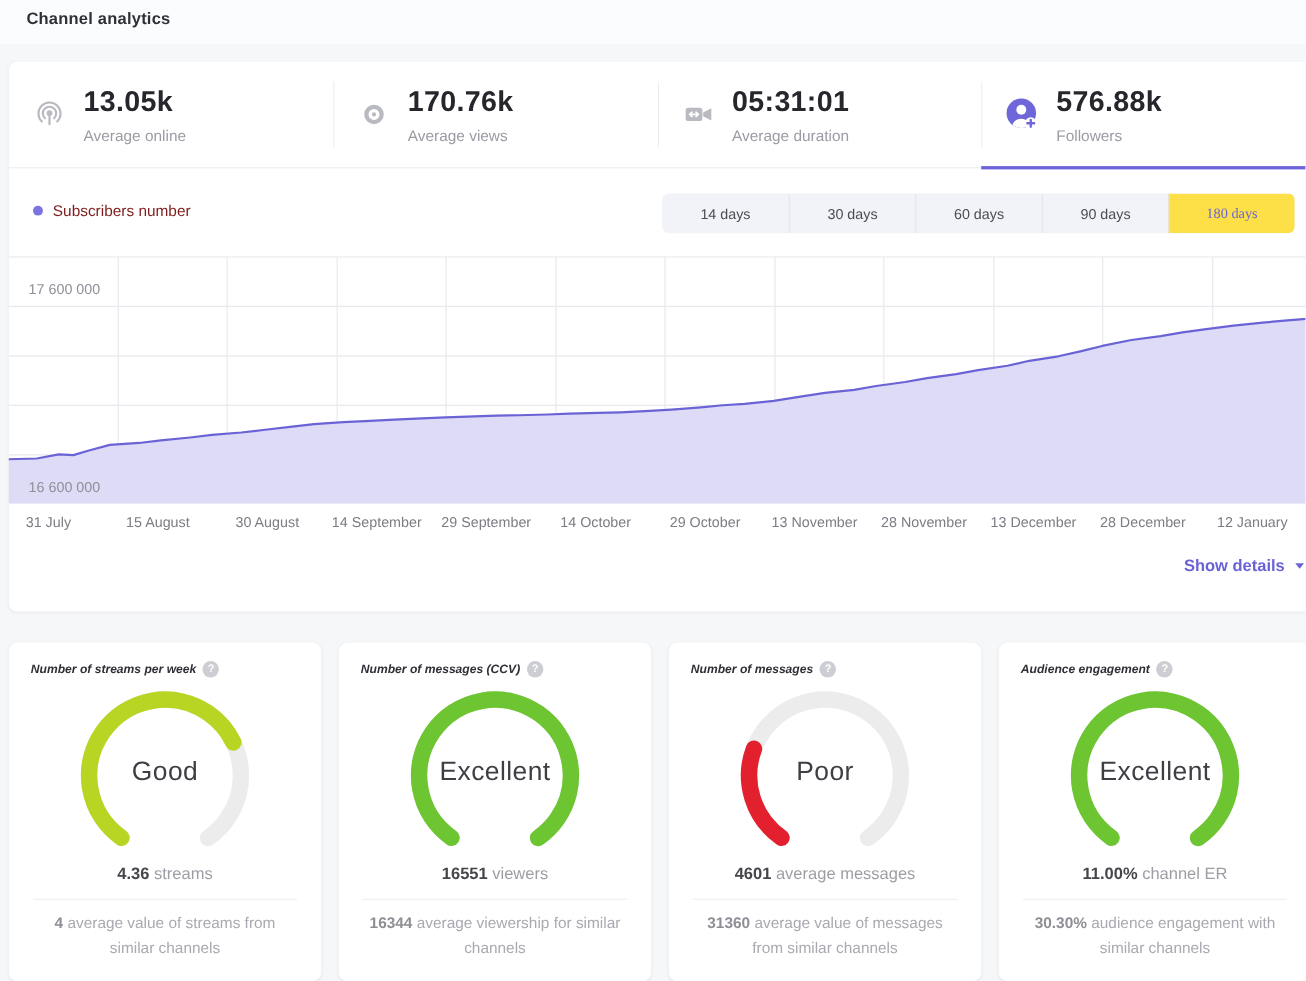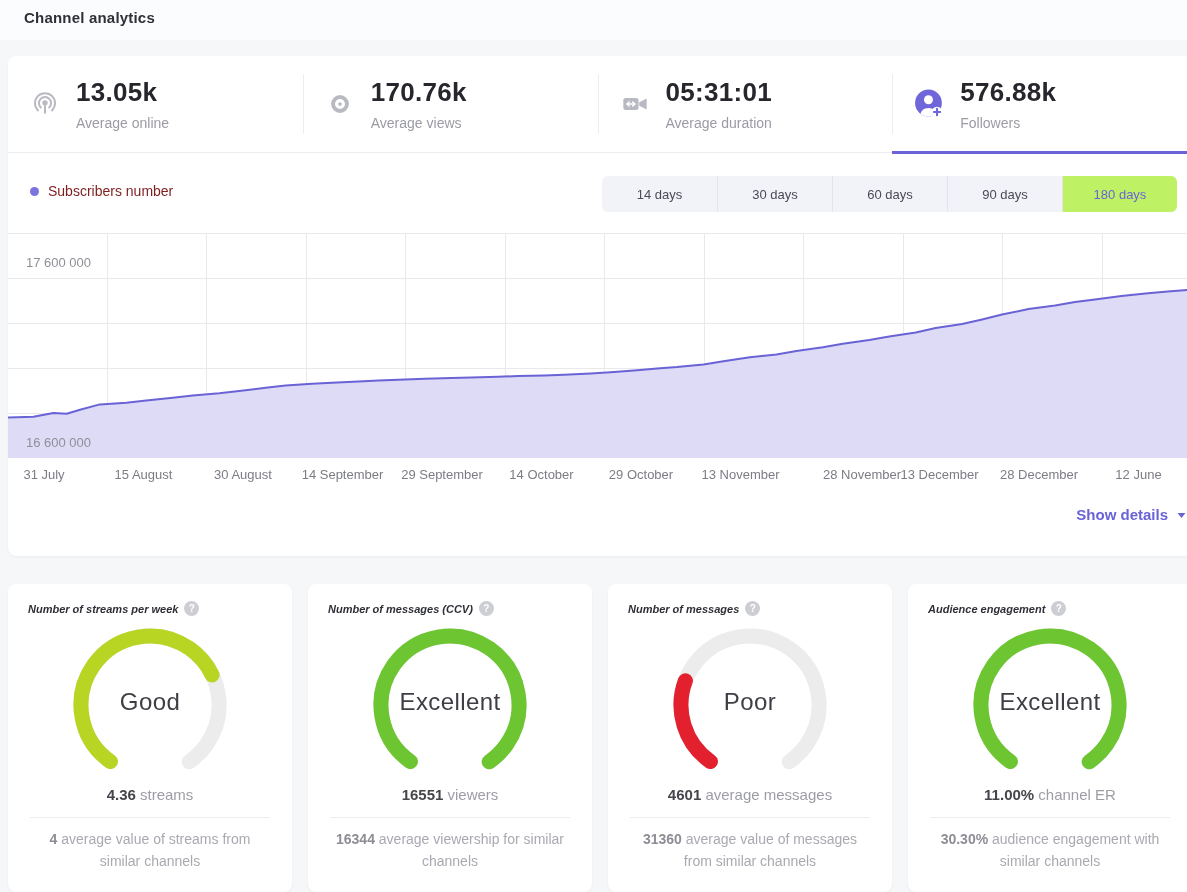--- a/index.html
+++ b/index.html
@@ -24,21 +24,21 @@
   .stat-label { font-size:14px; color:#9b9ba4; margin-top:7px; }
 
   
   .controls-row { position:relative; height:80px; }
   .legend { position:absolute; left:22px; top:30px; display:flex; align-items:center; gap:9px; }
   .legend-dot { width:9px; height:9px; border-radius:50%; background:#7b74de; }
   .legend-label { font-size:14px; color:#7f1d1d; }
   .range-group { position:absolute; right:10px; top:23px; height:36px; display:flex; background:#f2f3f8; border-radius:6px; overflow:hidden; }
   .range-seg { width:115px; display:flex; align-items:center; justify-content:center; font-size:13px; color:#4b4b54; cursor:pointer; border-left:1px solid #e3e4eb; }
   .range-seg:first-child { border-left:none; }
-  .range-seg.selected { background:#bef264; color:#6a63d6; }
+  .range-seg.selected { background:#fde047; color:#6a63d6;font-family:Liberation Serif, serif; }
 
   
   .plot { position:relative; height:225px; }
   .plot svg { position:absolute; left:0; top:0; }
   .y-label-top { position:absolute; left:18px; top:6px; font-size:13px; color:#8f8f98;margin-top:16px; }
   .y-label-bottom { position:absolute; left:18px; bottom:8px; font-size:13px; color:#8f8f98; }
   .x-labels { position:relative; height:34px; }
   .x-label { position:absolute; top:9px; transform:translateX(-50%); white-space:nowrap; font-size:13px; color:#7c7c85; }
   .show-details { margin-top:14px; text-align:right; color:#6a63d6; font-size:15px; font-weight:600; cursor:pointer; }
   .show-details svg { margin-left:8px; vertical-align:1px; }
@@ -173,24 +173,24 @@
 
     <div class="x-labels" id="x-labels">
         <span class="x-label" style="left: 36px;">31 July</span>
         <span class="x-label" style="left: 135.5px;">15 August</span>
         <span class="x-label" style="left: 235px;">30 August</span>
         <span class="x-label" style="left: 334.5px;">14 September</span>
         <span class="x-label" style="left: 434px;">29 September</span>
         <span class="x-label" style="left: 533.5px;">14 October</span>
         <span class="x-label" style="left: 633px;">29 October</span>
         <span class="x-label" style="left: 732.5px;">13 November</span>
-        <span class="x-label" style="left: 832px; margin-left: 22px;">28 November</span>
+        <span class="x-label" style="left: 832px;">28 November</span>
         <span class="x-label" style="left: 931.5px;">13 December</span>
         <span class="x-label" style="left: 1031px;">28 December</span>
-        <span class="x-label" style="left: 1130.5px;">12 June</span>
+        <span class="x-label" style="left: 1130.5px;">12 January</span>
       </div>
 
     <div class="show-details">
       <span>Show details</span><svg width="11" height="7" viewBox="0 0 11 7">
           <polygon points="1.5,1 9.5,1 5.5,6" fill="#6a63d6"></polygon>
         </svg>
     </div>
 
   </div>
 

